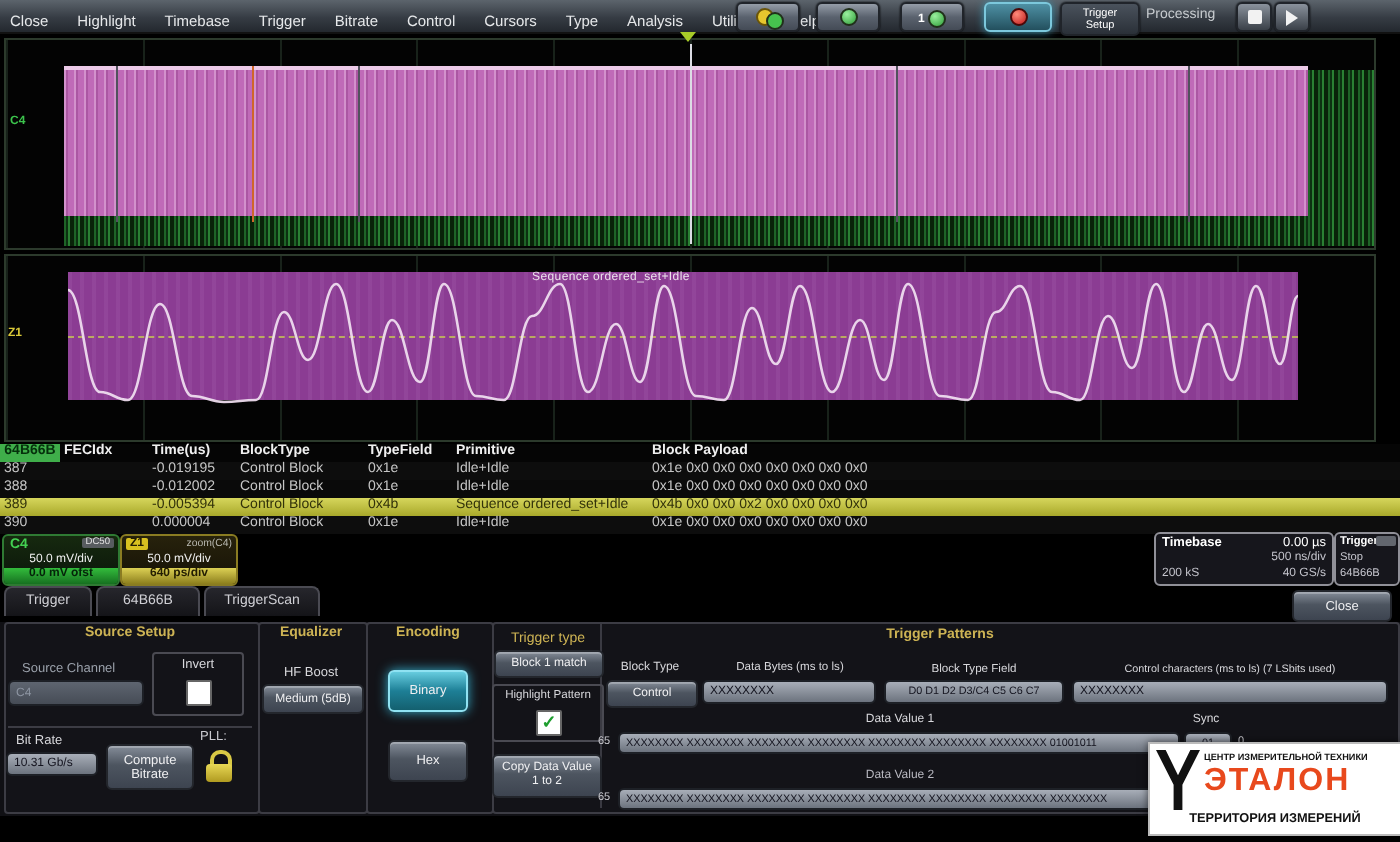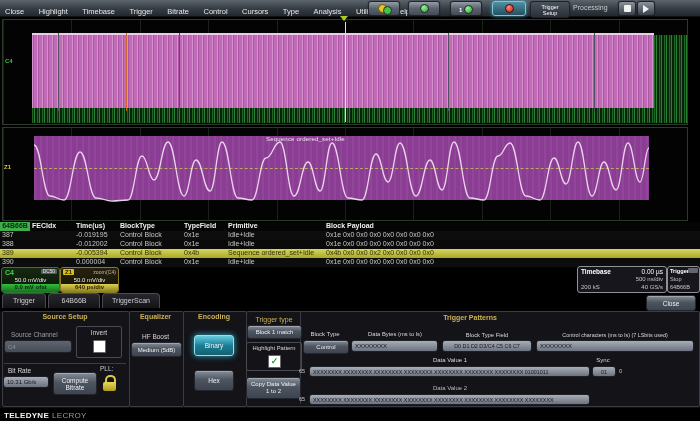--- a/index.html
+++ b/index.html
@@ -292,19 +292,21 @@
     <div class="field" style="left:309px;top:55px;width:281px;height:11px;font-size:5.4px;">XXXXXXXX XXXXXXXX XXXXXXXX XXXXXXXX XXXXXXXX XXXXXXXX XXXXXXXX 01001011</div>
     <span class="lab lab-c" style="left:589px;top:46px;width:28px;font-size:6px;">Sync</span>
     <div class="field" style="left:592px;top:55px;width:24px;height:11px;font-size:5.4px;justify-content:center;">01</div>
     <span class="bitlab" style="left:619px;top:57px;">0</span>
 
     <span class="lab lab-c" style="left:370px;top:74px;width:160px;font-size:6px;color:#b8b8c0;">Data Value 2</span>
     <span class="bitlab" style="left:299px;top:85px;">65</span>
     <div class="field" style="left:309px;top:83px;width:281px;height:11px;font-size:5.4px;">XXXXXXXX XXXXXXXX XXXXXXXX XXXXXXXX XXXXXXXX XXXXXXXX XXXXXXXX XXXXXXXX</div>
   </div>
 
-  <div id="footer">
-    <span class="abs" style="left:4px;top:2px;font-size:8px;font-weight:bold;color:#f2f2f2;letter-spacing:.3px;">TELEDYNE</span>
-    <span class="abs" style="left:52px;top:2px;font-size:8px;color:#9a9aa2;letter-spacing:.3px;">LECROY</span>
-  </div>
-
+
+  <div id="watermark">
+    <div id="wm-logo"></div>
+    <div id="wm-top">ЦЕНТР ИЗМЕРИТЕЛЬНОЙ ТЕХНИКИ</div>
+    <div id="wm-name">ЭТАЛОН</div>
+    <div id="wm-bottom">ТЕРРИТОРИЯ ИЗМЕРЕНИЙ</div>
+  </div>
 
 </div>
 
 </body></html>

